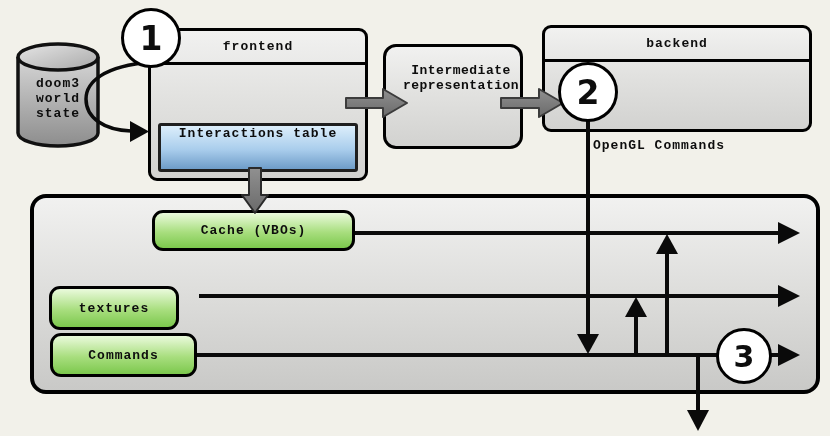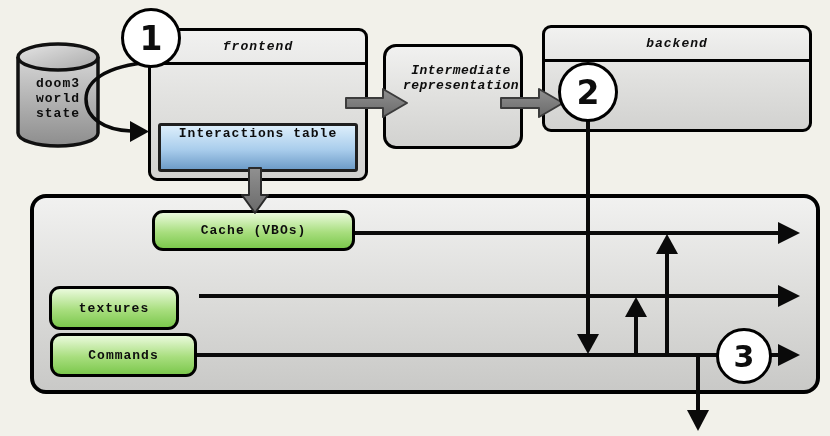--- a/index.html
+++ b/index.html
@@ -7,21 +7,20 @@
     position:relative;width:830px;height:436px;overflow:hidden;
     background:#f2f1ea;
     font-family:"Liberation Mono","DejaVu Sans Mono",monospace;
     font-weight:bold;color:#0d0d0d;
   }
   .abs{position:absolute;box-sizing:border-box;}
   .lbl{white-space:pre-line;text-align:center;}
   .gray-box{
     border:3px solid #000;border-radius:9px;
     background:linear-gradient(180deg,#f1f1f0 0%,#e2e2e0 45%,#d2d2d0 100%);
-    font-style:italic;
   }
   .titlebar{
     position:absolute;left:0;top:0;right:0;height:31px;line-height:31px;
     text-align:center;font-size:13px;letter-spacing:1px;
     border-bottom:3px solid #000;
   }
   .green-box{
     border:3px solid #000;border-radius:11px;
     background:linear-gradient(180deg,#eafadc 0%,#a8de7e 55%,#7cc84d 100%);
     display:flex;align-items:center;justify-content:center;
@@ -59,20 +58,21 @@
   </div>
 
   <div class="abs gray-box" style="left:383px;top:44px;width:140px;height:105px;border-radius:13px;">
     <div class="lbl" style="margin-top:16px;font-size:13px;line-height:15px;letter-spacing:0.5px;padding-left:16px;">Intermediate
 representation</div>
   </div>
 
   <div class="abs gray-box" style="left:542px;top:25px;width:270px;height:107px;">
     <div class="titlebar">backend</div>
   </div>
+  <div class="abs" style="left:593px;top:138px;font-size:13px;letter-spacing:1px;">OpenGL Commands</div>
 
 
   <div class="abs green-box" style="left:152px;top:210px;width:203px;height:41px;">
     <span>Cache (VBOs)</span>
   </div>
   <div class="abs green-box" style="left:49px;top:286px;width:130px;height:44px;">
     <span>textures</span>
   </div>
   <div class="abs green-box" style="left:50px;top:333px;width:147px;height:44px;">
     <span>Commands</span>

